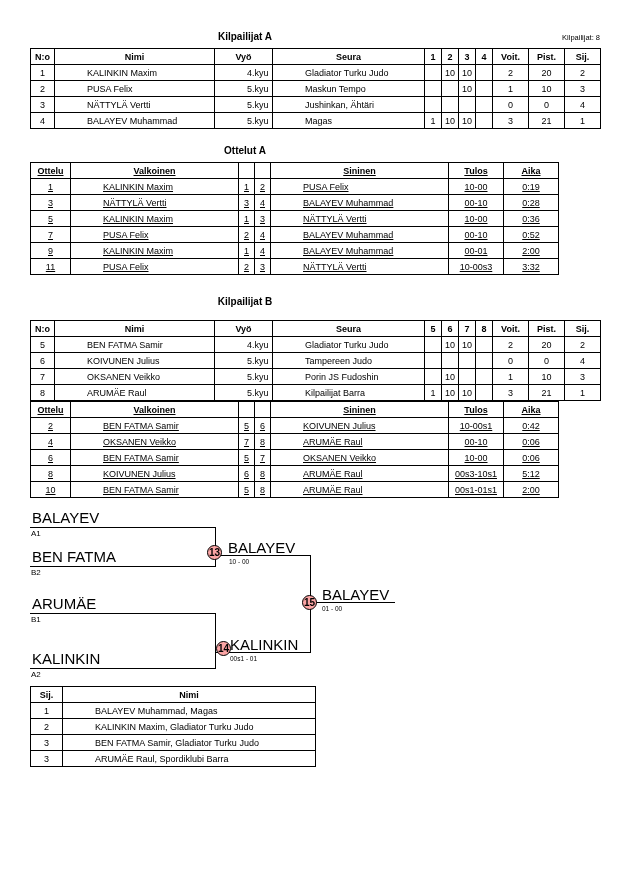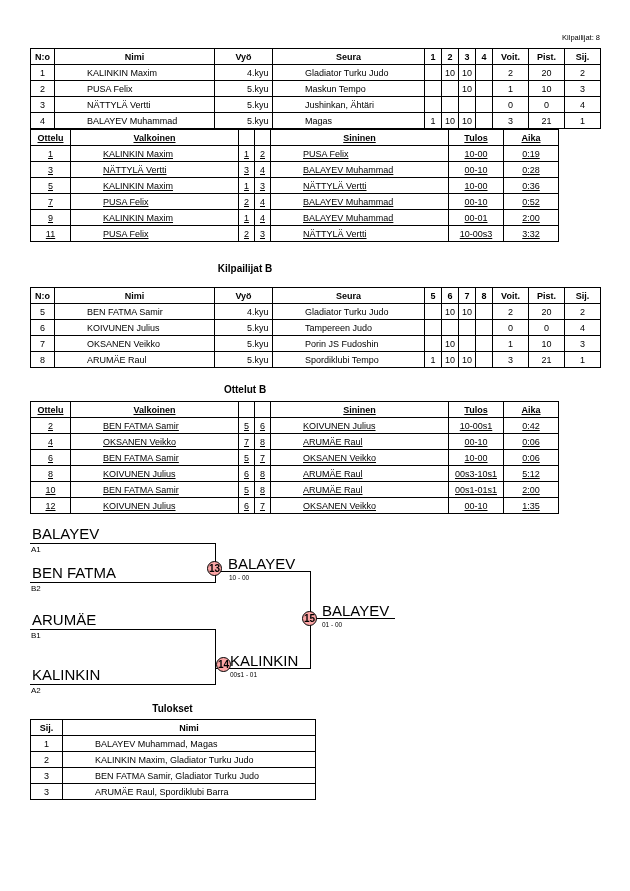--- a/index.html
+++ b/index.html
@@ -46,20 +46,21 @@
     display:flex; align-items:center; justify-content:center;
   }
 </style>
 </head>
 <body>
 
 <div class="page">
 
 
   <div class="heading-row">
+    <div class="sec">Kilpailijat A</div>
     <div class="note">Kilpailijat: 8</div>
   </div>
 
   <table class="tbl-kilpailijat">
     <colgroup>
       <col style="width:24px">
         <col style="width:160px">
         <col style="width:58px">
         <col style="width:152px">
       <col style="width:17px">
@@ -135,20 +136,21 @@
           <td class="c">10</td>
           <td class="c">10</td>
           <td class="c"></td>
           <td class="c">3</td>
           <td class="c">21</td>
           <td class="c">1</td>
         </tr>
       </tbody>
   </table>
 
+  <div class="sec mt15 mb5">Ottelut A</div>
 
   <table class="tbl-ottelut">
     <colgroup>
       <col style="width:40px">
         <col style="width:168px">
         <col style="width:16px">
         <col style="width:16px">
       <col style="width:178px">
         <col style="width:55px">
         <col style="width:55px">
@@ -292,33 +294,32 @@
           <td class="c"></td>
           <td class="c"></td>
           <td class="c">1</td>
           <td class="c">10</td>
           <td class="c">3</td>
         </tr>
         <tr>
           <td class="c">8</td>
           <td class="l">ARUMÄE Raul</td>
           <td class="l">5.kyu</td>
-          <td class="l">Spordiklubi Tempo</td>
+          <td class="l">Kilpailijat Barra</td>
           <td class="c">1</td>
           <td class="c">10</td>
           <td class="c">10</td>
           <td class="c"></td>
           <td class="c">3</td>
           <td class="c">21</td>
           <td class="c">1</td>
         </tr>
       </tbody>
   </table>
 
-  <div class="sec mt15 mb5">Ottelut B</div>
 
   <table class="tbl-ottelut">
     <colgroup>
       <col style="width:40px">
         <col style="width:168px">
         <col style="width:16px">
         <col style="width:16px">
       <col style="width:178px">
         <col style="width:55px">
         <col style="width:55px">
@@ -374,29 +375,20 @@
         </tr>
         <tr>
           <td class="c">10</td>
           <td class="l">BEN FATMA Samir</td>
           <td class="c">5</td>
           <td class="c">8</td>
           <td class="l">ARUMÄE Raul</td>
           <td class="c">00s1-01s1</td>
           <td class="c">2:00</td>
         </tr>
-        <tr>
-          <td class="c">12</td>
-          <td class="l">KOIVUNEN Julius</td>
-          <td class="c">6</td>
-          <td class="c">7</td>
-          <td class="l">OKSANEN Veikko</td>
-          <td class="c">00-10</td>
-          <td class="c">1:35</td>
-        </tr>
       </tbody>
   </table>
 
   <div class="bracket">
 
     <div class="bk-name" style="left:2px;top:1px">BALAYEV</div>
     <div class="bk-line" style="left:0;top:16px;width:186px"></div>
     <div class="bk-code" style="left:1px;top:18px">A1</div>
 
     <div class="bk-name" style="left:2px;top:40px">BEN FATMA</div>
@@ -423,21 +415,20 @@
     <div class="bk-score" style="left:200px;top:144px">00s1 - 01</div>
     <div class="bk-circle" style="left:186px;top:130px">14</div>
 
     <div class="bk-vline" style="left:280px;top:44px;height:98px"></div>
     <div class="bk-line" style="left:280px;top:91px;width:85px"></div>
     <div class="bk-name" style="left:292px;top:78px">BALAYEV</div>
     <div class="bk-score" style="left:292px;top:94px">01 - 00</div>
     <div class="bk-circle" style="left:272px;top:84px">15</div>
   </div>
 
-  <div class="sec-tulokset">Tulokset</div>
 
   <table class="tbl-tulokset">
     <colgroup>
       <col style="width:32px">
         <col style="width:253px">
     </colgroup>
     <thead>
       <tr>
         <th>Sij.</th>
         <th>Nimi</th>

